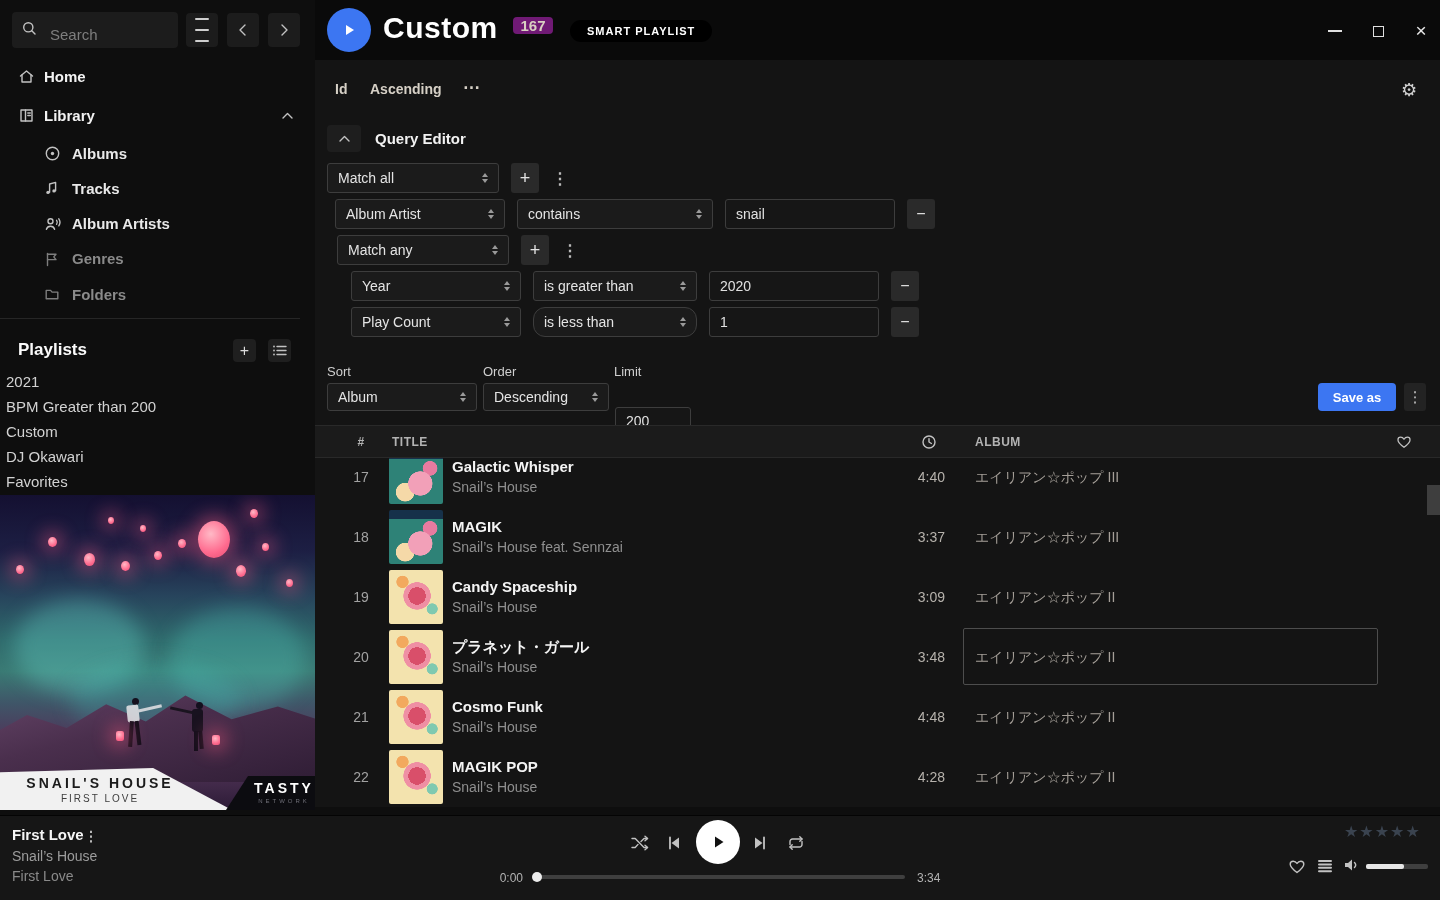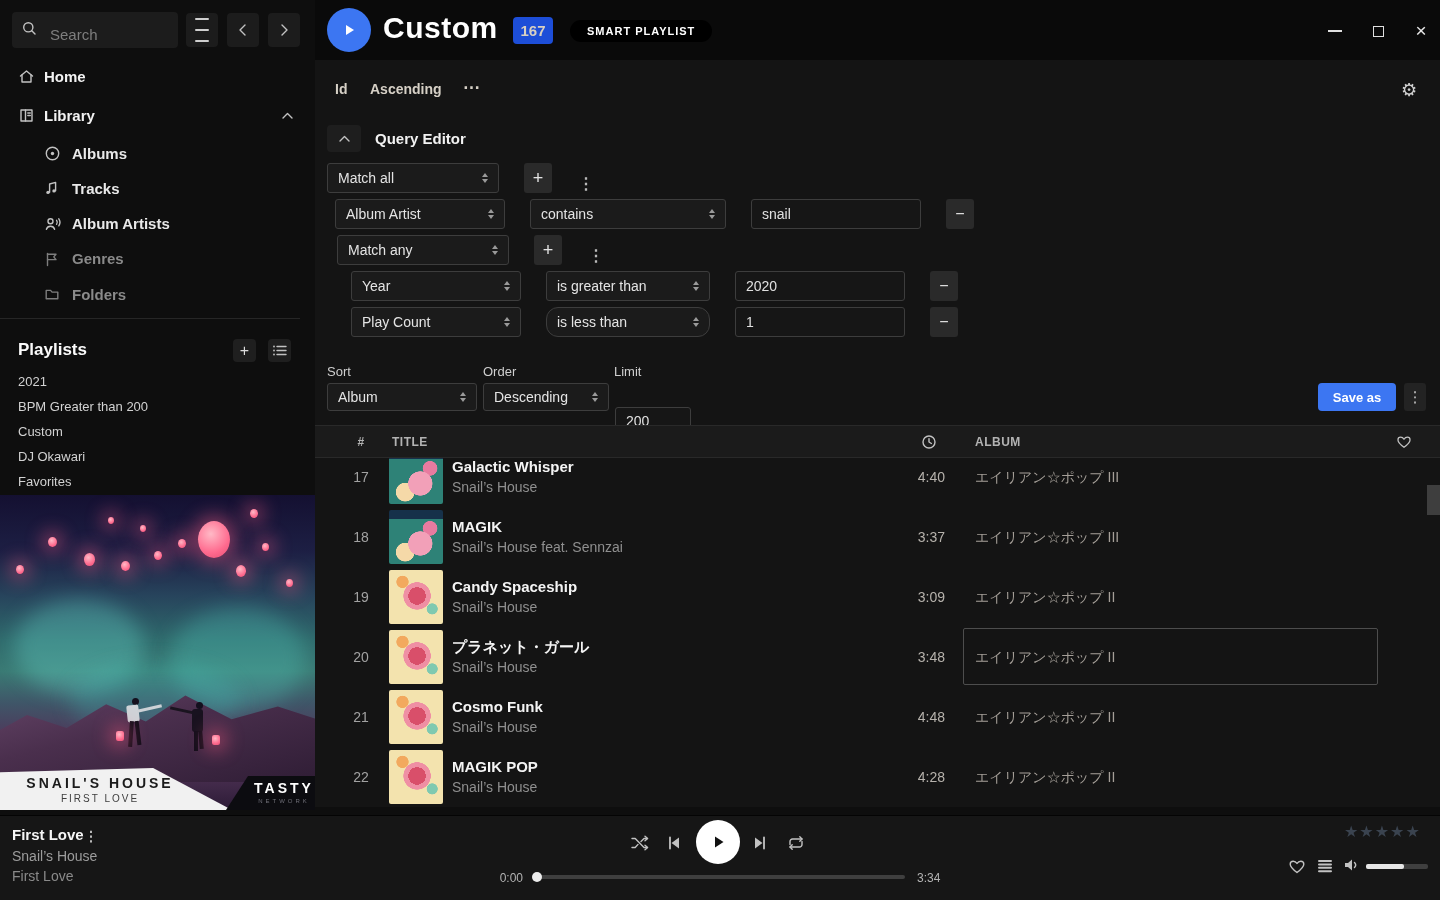--- a/index.html
+++ b/index.html
@@ -16,51 +16,51 @@
 .navrow .ic{position:absolute;left:18px}
 .navlabel{position:absolute;left:44px;font-size:15px;font-weight:700;color:#f2f2f2}
 .librow{position:absolute;left:0;width:315px;height:26px;display:flex;align-items:center;cursor:pointer}
 .librow .ic{position:absolute;left:44px}
 .liblabel{position:absolute;left:72px;font-size:15px;font-weight:700;color:#e9e9e9}
 .librow.dim .liblabel{color:#8a8a8a}
 .librow.dim .ic svg{stroke:#7d7d7d}
 .sdivider{position:absolute;left:0;top:318px;width:300px;height:1px;background:#262626}
 .pl-title{position:absolute;left:18px;top:340px;font-size:17px;font-weight:700;color:#fafafa}
 .plbtn{position:absolute;top:339px;width:23px;height:23px;background:#1f1f1f;border:none;border-radius:4px;color:#dcdcdc;display:flex;align-items:center;justify-content:center;cursor:pointer}
-.plitem{position:absolute;left:18px;width:280px;height:25px;display:flex;align-items:center;font-size:13px;color:#d2d2d2;cursor:pointer}
+.plitem{position:absolute;left:6px;width:280px;height:25px;display:flex;align-items:center;font-size:15px;color:#d2d2d2;cursor:pointer}
 
 .cover{position:absolute;left:0;top:495px;width:326px;height:315px;overflow:hidden;cursor:pointer;
 background:linear-gradient(180deg,#141031 0%,#1d1f44 18%,#27445c 32%,#2f6a6c 46%,#3a7a74 56%,#3f5668 66%,#4d3a5c 76%,#54365a 85%,#2c1b36 100%)}
 .glow{position:absolute;border-radius:50%;filter:blur(10px)}
 .lant{position:absolute;border-radius:50%;background:radial-gradient(circle at 40% 35%,#ffb9c6,#ff6b8f 60%,#e54f74);box-shadow:0 0 18px 6px rgba(255,90,130,.45)}
 .rocks{position:absolute;left:-6px;bottom:28px;width:330px;height:108px;background:linear-gradient(165deg,#6b4a6e 0%,#4a2f4d 45%,#2f1d35 100%);clip-path:polygon(0 55%,10% 38%,22% 50%,34% 28%,46% 44%,58% 20%,72% 42%,86% 30%,100% 44%,100% 100%,0 100%)}
 .fig{position:absolute}
 .banner-w{position:absolute;left:0;bottom:0;width:232px;height:42px;background:#f1f1f1;clip-path:polygon(0 10%,66% 0,100% 100%,0 100%)}
 .cov-artist{position:absolute;left:0;top:7px;width:200px;text-align:center;font-size:14px;font-weight:700;letter-spacing:3px;color:#1b1b1b}
 .cov-title{position:absolute;left:0;top:25px;width:200px;text-align:center;font-size:10px;letter-spacing:2px;color:#3d3d3d}
 .banner-b{position:absolute;right:0;bottom:0;width:100px;height:34px;background:#0c0c10;clip-path:polygon(22% 0,100% 0,100% 100%,0 100%)}
 .cov-label{position:absolute;left:18px;top:4px;width:80px;text-align:center;font-size:14px;font-weight:700;letter-spacing:3px;color:#fff}
 .cov-label-sub{position:absolute;left:18px;top:22px;width:80px;text-align:center;font-size:6px;letter-spacing:3px;color:#6f6f78}
 
 .main{position:absolute;left:315px;top:0;width:1125px;height:815px;background:#141414}
 .topstrip{position:absolute;left:0;top:0;width:1125px;height:60px;background:#0a0a0a}
 .playbtn{position:absolute;left:12px;top:8px;width:44px;height:44px;border-radius:50%;background:#3c76f2;border:none;display:flex;align-items:center;justify-content:center;cursor:pointer}
 .ptitle{position:absolute;left:68px;top:11px;font-size:30px;font-weight:700;color:#fff;letter-spacing:.5px}
-.pcount{position:absolute;left:198px;top:17px;min-width:40px;height:27px;background:#1d4ed8;border-radius:4px;display:flex;align-items:center;justify-content:center;font-size:15px;font-weight:700;color:#d9d0c2}
+.pcount{position:absolute;left:198px;top:17px;min-width:40px;height:17px;background:#701a75;border-radius:4px;display:flex;align-items:center;justify-content:center;font-size:15px;font-weight:700;color:#d9d0c2}
 .pbadge{position:absolute;left:255px;top:20px;height:22px;padding:0 17px;background:#000;border-radius:11px;display:flex;align-items:center;font-size:11px;font-weight:700;letter-spacing:1px;color:#fff}
 .winbtn{position:absolute;top:18px;width:26px;height:26px;background:none;border:none;display:flex;align-items:center;justify-content:center;cursor:pointer;color:#e0e0e0}
 .win-min i{display:block;width:14px;height:2px;background:#e0e0e0}
 .win-max i{display:block;width:11px;height:11px;border:1.5px solid #e0e0e0}
 .win-close{font-size:19px;color:#e8e8e8}
 .sorttxt{position:absolute;top:81px;font-size:14px;font-weight:700;color:#d6d0c6;cursor:pointer}
 .gear{position:absolute;left:1086px;top:79px;font-size:18px;color:#d0d0d0;cursor:pointer}
 .collapse{position:absolute;left:12px;top:125px;width:34px;height:27px;background:#1e1e1e;border:none;border-radius:4px;display:flex;align-items:center;justify-content:center;cursor:pointer}
 .qetitle{position:absolute;left:60px;top:130px;font-size:15px;font-weight:700;color:#f2f2f2}
 .qgroups{position:absolute;left:12px;top:163px;width:1100px}
-.qrow{display:flex;align-items:flex-end;gap:25px;margin-bottom:6px;height:30px}
+.qrow{display:flex;align-items:center;gap:12px;margin-bottom:6px;height:30px}
 .sel{display:inline-flex;align-items:center;justify-content:space-between;background:#1b1b1b;border:1px solid #3d3d3d;border-radius:3px;height:30px;padding:0 10px;color:#e4e4e4;font-size:14px;cursor:pointer}
 .caret{display:flex;flex-direction:column;gap:2px;margin-left:8px}
 .caret i{width:0;height:0;border-left:3.5px solid transparent;border-right:3.5px solid transparent}
 .caret .up{border-bottom:4px solid #9a9a9a}
 .caret .dn{border-top:4px solid #9a9a9a}
 .qin{background:#161616;border:1px solid #3d3d3d;border-radius:3px;height:30px;padding:0 10px;color:#e0e0e0;font-size:14px;width:170px;outline:none;font-family:"Liberation Sans",sans-serif}
 .qbtn{width:28px;height:30px;background:#2a2a2a;border:none;border-radius:3px;color:#e3e3e3;font-size:18px;display:flex;align-items:center;justify-content:center;cursor:pointer}
 .kebab{background:none;border:none;color:#b9b9b9;font-size:16px;font-weight:700;cursor:pointer;width:18px}
 .slabel{position:absolute;top:364px;font-size:13px;color:#cfcfcf}
 .srow .sel{height:28px}

